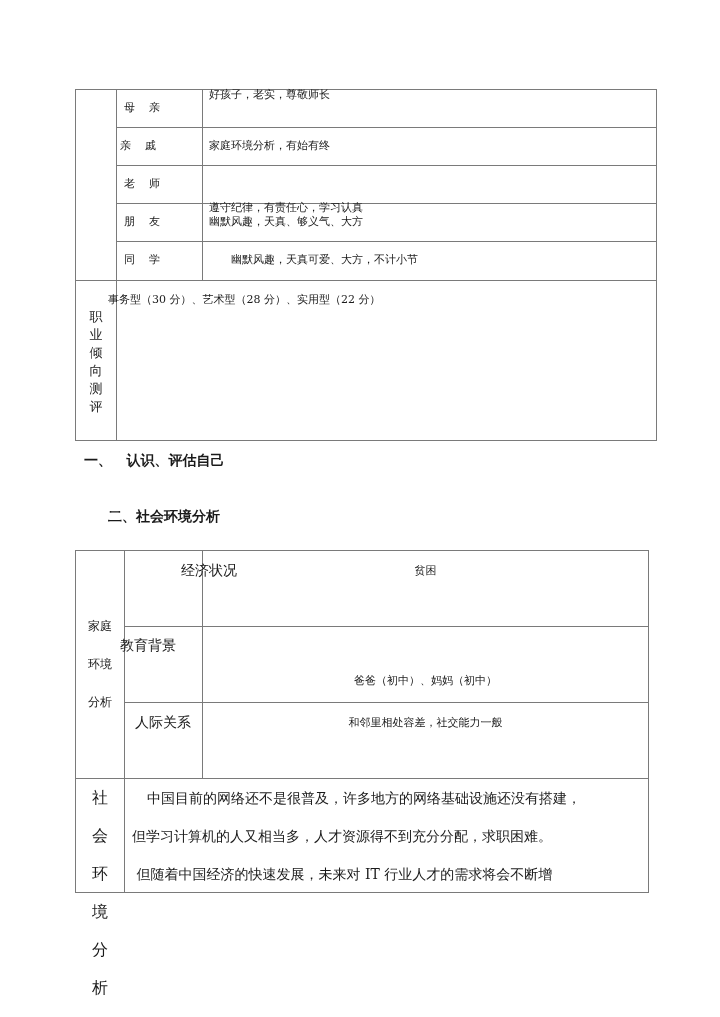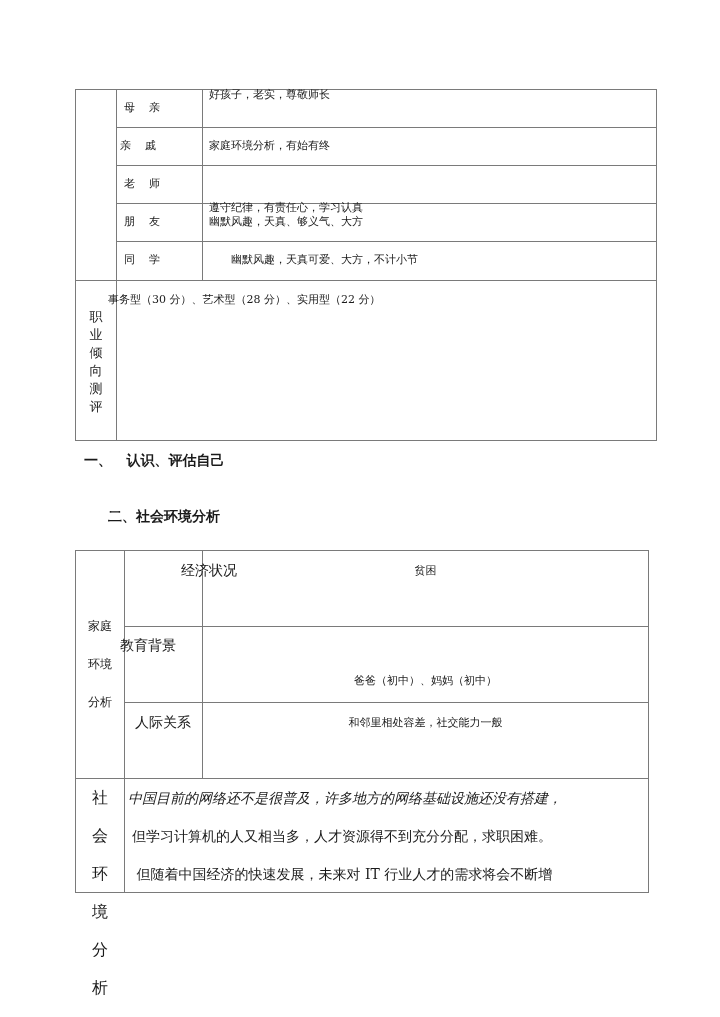--- a/index.html
+++ b/index.html
@@ -87,17 +87,17 @@
     <div class="row-label-2" style="left:118px; top:627px; width:60px;font-family:Liberation Mono, monospace;">教育背景</div>
     <div class="txt center" style="left:203px; top:672px; width:445px;">爸爸（初中）、妈妈（初中）</div>
   </div>
   <div>
     <div class="row-label-2" style="left:133px; top:703px; width:60px;">人际关系</div>
     <div class="txt center" style="left:203px; top:714px; width:445px;">和邻里相处容差，社交能力一般</div>
   </div>
 
   <div>
     <div class="abs" style="left:76px; top:779px; width:48px; font-size:16px; line-height:38px; text-align:center; word-break:break-all; padding:0 10px; box-sizing:border-box;">社会环境分析</div>
-    <div class="social-line" style="left:128px; top:779px;font-style:italic;">中国目前的网络还不是很普及，许多地方的网络基础设施还没有搭建，</div>
+    <div class="social-line" style="left:147px; top:779px;">中国目前的网络还不是很普及，许多地方的网络基础设施还没有搭建，</div>
     <div class="social-line" style="left:132px; top:817px;">但学习计算机的人又相当多，人才资源得不到充分分配，求职困难。</div>
     <div class="social-line" style="left:132px; top:855px; white-space:pre;"> 但随着中国经济的快速发展，未来对 IT 行业人才的需求将会不断增</div>
   </div>
 </div>
 
 </body></html>

